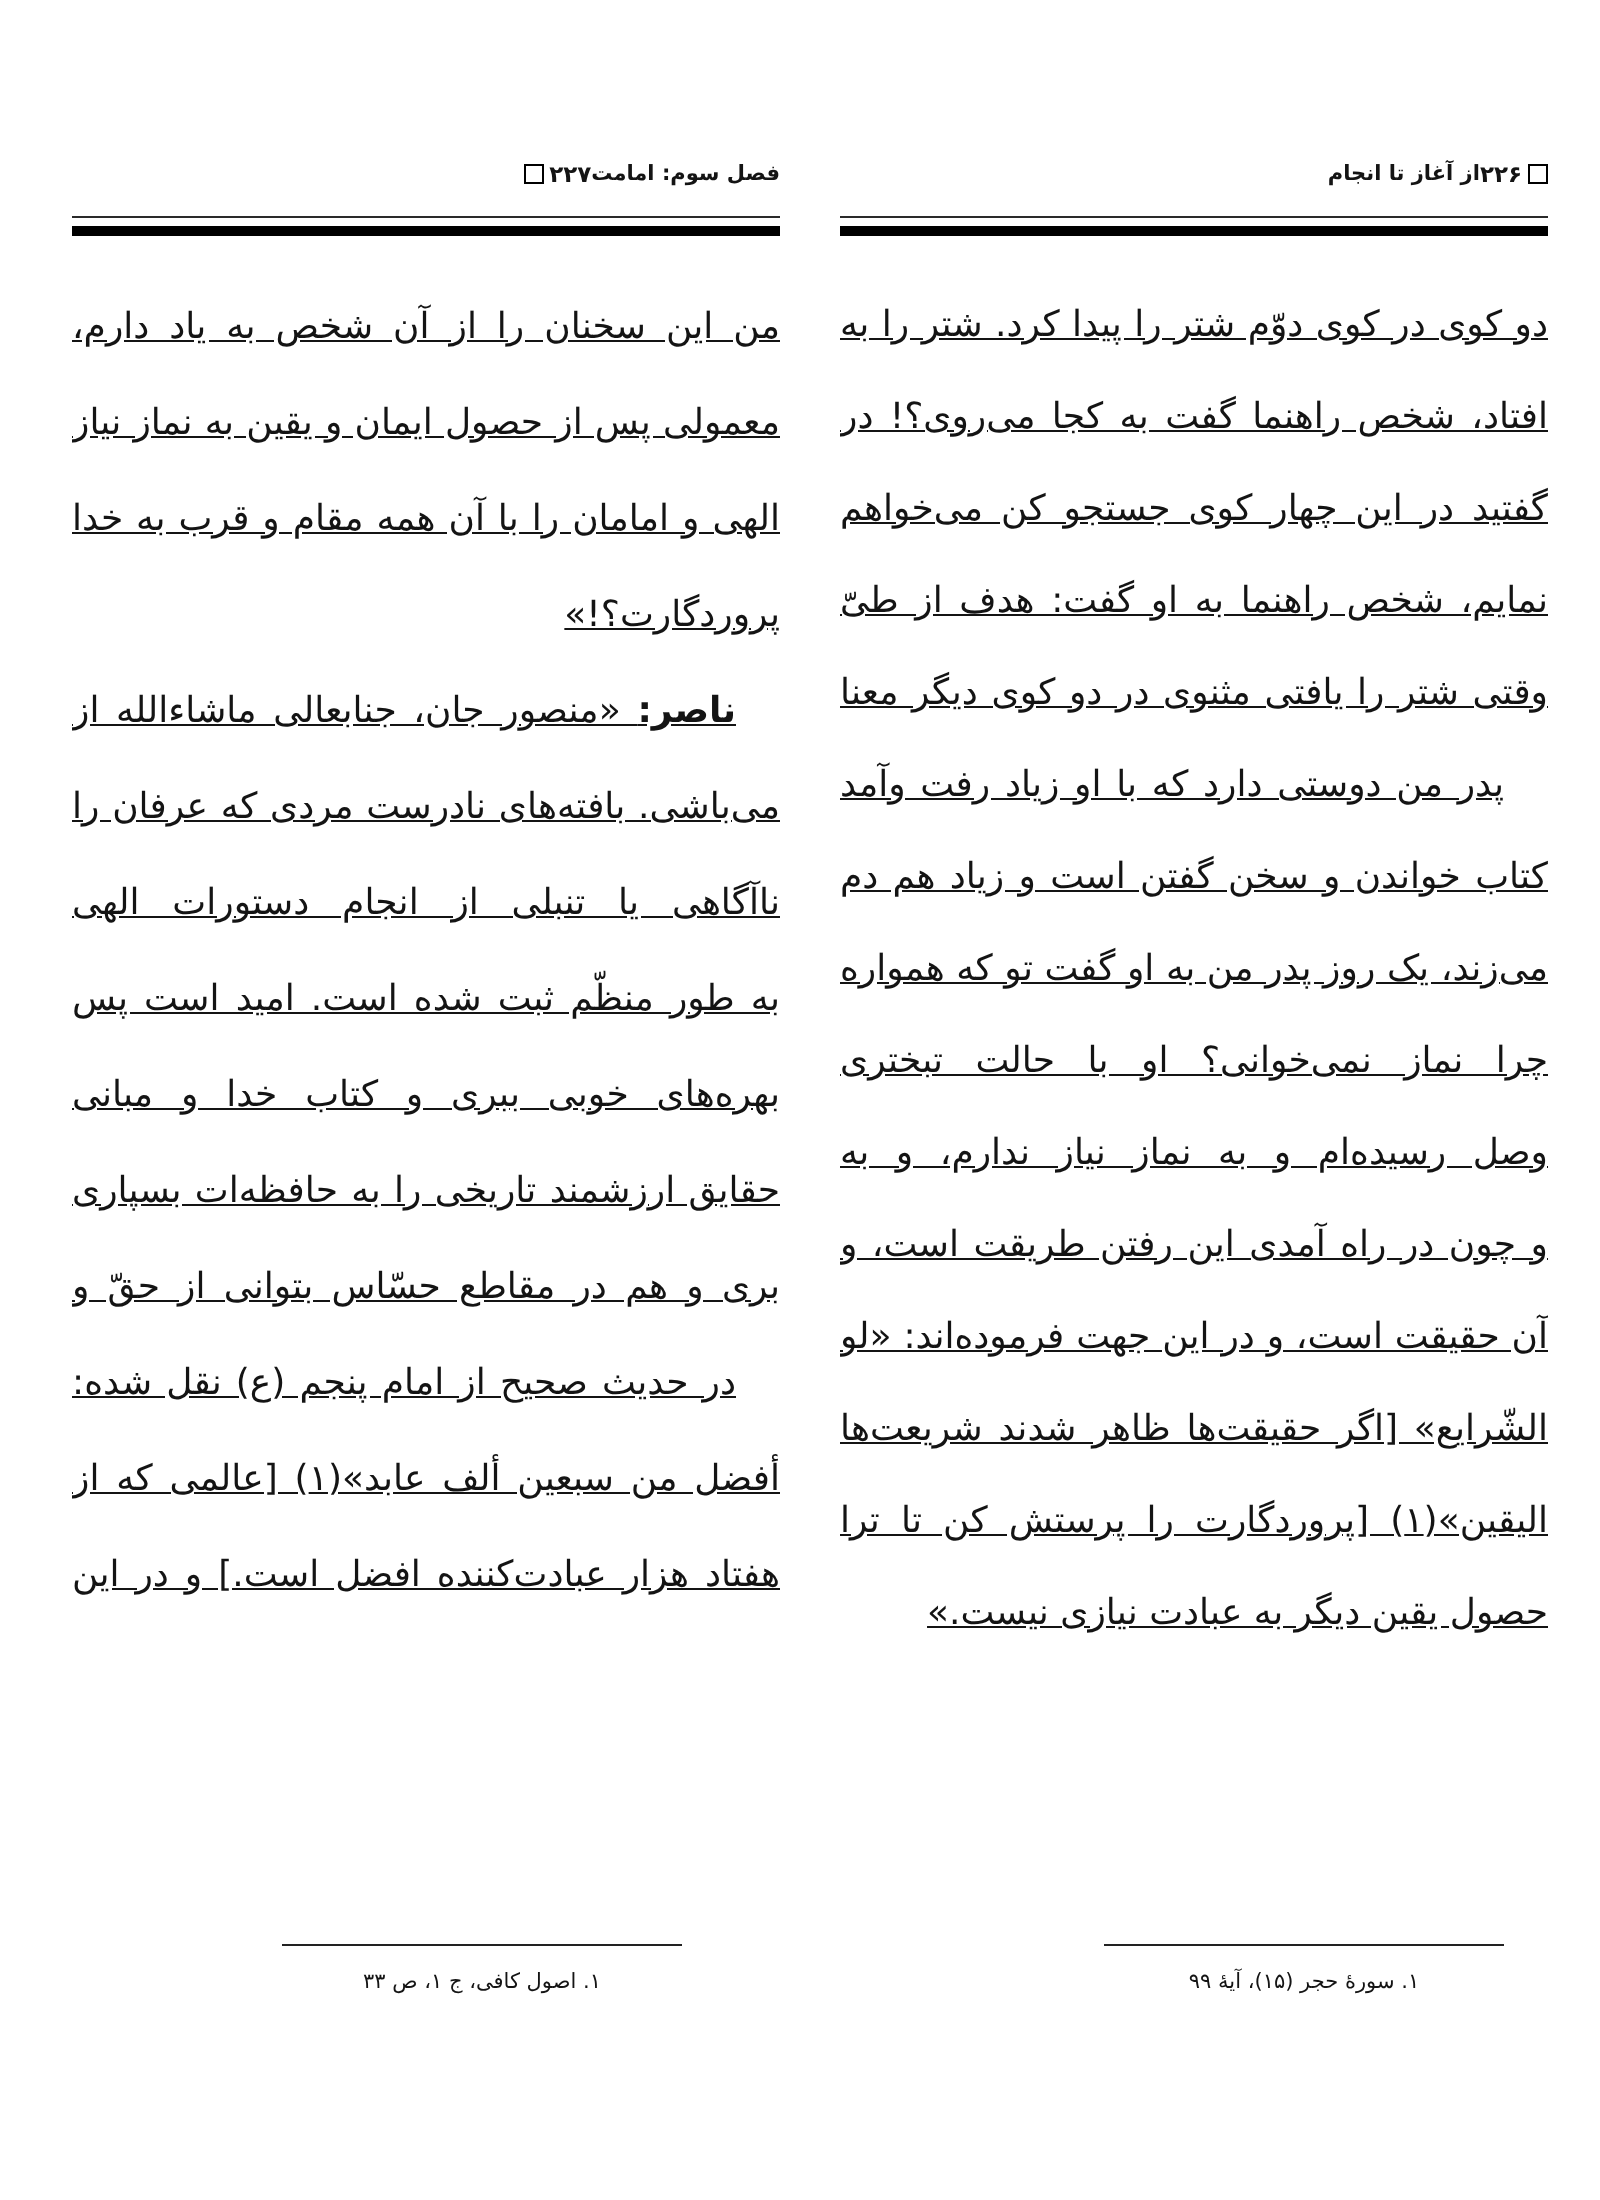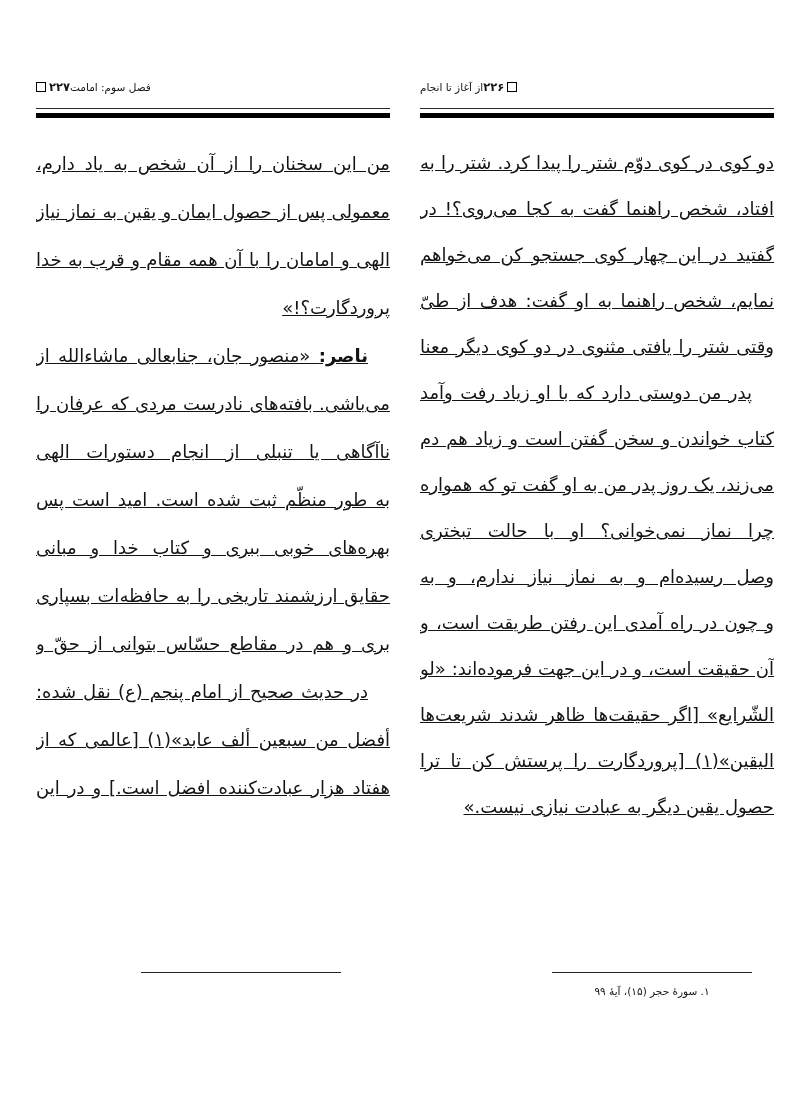--- a/index.html
+++ b/index.html
@@ -9,31 +9,31 @@
     color:#141414;
     -webkit-font-smoothing:antialiased;
   }
   .sheet{position:relative;width:800px;height:1100px;background:#ffffff;overflow:hidden;}
   .page{position:absolute;top:0;height:1100px;direction:rtl;}
   .page-left{left:36px;width:354px;}
   .page-right{left:420px;width:354px;}
 
   .header{
     position:absolute;top:80px;left:0;right:0;
-    display:flex;justify-content:flex-start;align-items:center;
+    display:flex;justify-content:flex-end;align-items:center;
     direction:ltr;
     font-size:10.5px;font-weight:bold;
   }
   .pagenum-group{display:flex;align-items:center;gap:3px;direction:ltr;}
   .num-box{
     display:inline-block;width:8px;height:8px;
     border:1.5px solid #000;background:transparent;
   }
   .pagenum{font-size:11.5px;font-weight:bold;letter-spacing:.5px;}
-  .running-head{font-weight:normal;}
+  .running-head{font-weight:bold;}
 
   .dbl-rule{position:absolute;top:108px;left:0;right:0;}
   .dbl-rule .thin{height:0;border-top:1.5px solid #2a2a2a;}
   .dbl-rule .thick{margin-top:4px;height:5px;background:#000;}
 
   .body-block{position:absolute;top:140px;left:0;right:0;}
   .line{
     text-align:justify;text-align-last:justify;
     overflow:hidden;
     font-size:18px;
@@ -82,20 +82,21 @@
         <div class="line">ناآگاهی یا تنبلی از انجام دستورات الهی سرپیچی می‌کرده در حافظه‌ات</div>
         <div class="line">به طور منظّم ثبت شده است. امید است پس از پذیرش اسلام راستین و</div>
         <div class="line">بهره‌های خوبی ببری و کتاب خدا و مبانی اسلامی و مطالب علمی و</div>
         <div class="line">حقایق ارزشمند تاریخی را به حافظه‌ات بسپاری تا هم خود از آنها بهره</div>
         <div class="line">بری و هم در مقاطع حسّاس بتوانی از حقّ و حقیقت دفاع نمایی و</div>
         <div class="line indent">در حدیث صحیح از امام پنجم (ع) نقل شده: «عالم ینتفع احساس</div>
         <div class="line">أفضل من سبعین ألف عابد»(۱) [عالمی که از علمش بهره برند از</div>
         <div class="line">هفتاد هزار عبادت‌کننده افضل است.] و در این زمینه سعدی شیرازی در</div>
       </div>
     <div class="fn-rule"></div>
+    <div class="fn-text">۱. اصول کافی، ج ۱، ص ۳۳</div>
   </div>
 
   <div class="page page-right">
     <div class="header">
       <span class="running-head">از آغاز تا انجام</span>
       <span class="pagenum-group">
         <span class="pagenum">۲۲۶</span>
         <span class="num-box"></span>
       </span>
     </div>

